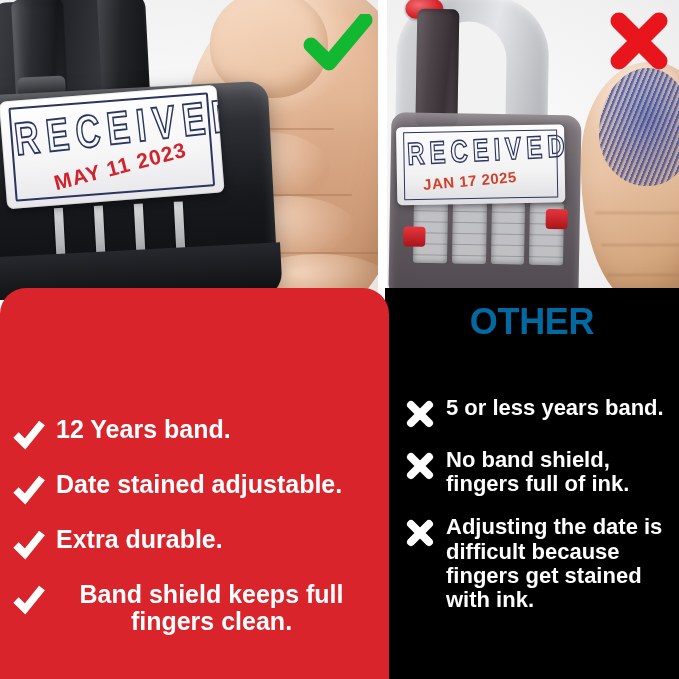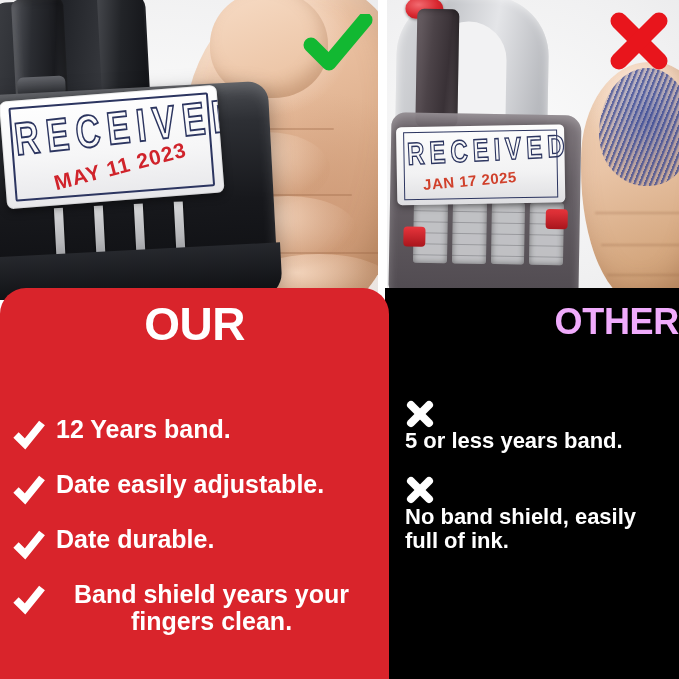--- a/index.html
+++ b/index.html
@@ -279,42 +279,42 @@
     font-weight:800;
     font-size:46px;
     line-height:.98;
     letter-spacing:-0.5px;
     text-transform:uppercase;
   }
   .panel-red .heading .l2 { font-size:47px; letter-spacing:-1.5px; display:block; }
 
   .panel-black .heading {
     position:absolute; left:0; top:16px; width:100%;
-    text-align:right;
-    color:#f0abfc;
+    text-align:center;
+    color:#0369a1;
     font-weight:800;
     font-size:36px;
     line-height:1.0;
     letter-spacing:-0.3px;
     text-transform:uppercase;
   }
   .panel-black .heading .l2 { font-size:37px; letter-spacing:-1px; display:block; }
 
   .bullets-red {
     position:absolute; left:12px; top:128px; right:22px;text-align:center;
   }
   .bullets-black {
     position:absolute; left:20px; top:108px; right:12px;
   }
   .bullet {
     display:flex;
     align-items:flex-start;
     margin-bottom: 21px;
   }
-  .bullets-black .bullet { margin-bottom: 19px; flex-direction: column; }
+  .bullets-black .bullet { margin-bottom: 19px; }
   .bullet .mark {
     flex: 0 0 auto;
     width: 34px; height: 32px;
     margin-right: 10px;
     margin-top: 2px;
   }
   .bullets-black .bullet .mark { width:30px; height:30px; margin-right:11px; margin-top:3px; }
   .bullet .txt {
     color:#ffffff;
     font-weight:700;
@@ -426,58 +426,66 @@
         <div class="txt">5 or less years band.</div>
       </div>
 
       <div class="bullet">
         <svg class="mark" viewBox="0 0 30 30">
           <g stroke="#ffffff" stroke-width="8" stroke-linecap="round">
             <line x1="6" y1="6" x2="24" y2="24"></line>
             <line x1="24" y1="6" x2="6" y2="24"></line>
           </g>
         </svg>
-        <div class="txt">No band shield, easily full of ink.</div>
-      </div>
-
+        <div class="txt">No band shield, fingers full of ink.</div>
+      </div>
+
+      <div class="bullet">
+        <svg class="mark" viewBox="0 0 30 30">
+          <g stroke="#ffffff" stroke-width="8" stroke-linecap="round">
+            <line x1="6" y1="6" x2="24" y2="24"></line>
+            <line x1="24" y1="6" x2="6" y2="24"></line>
+          </g>
+        </svg>
+        <div class="txt">Adjusting the date is difficult because fingers get stained with ink.</div>
+      </div>
 
     </div>
   </div>
 
   <div class="panel-red">
     <div class="heading">
-      <span>OUR</span>
     </div>
 
     <div class="bullets-red">
 
       <div class="bullet">
         <svg class="mark" viewBox="0 0 34 32">
           <path d="M4 17 L13 26 L30 5" fill="none" stroke="#ffffff" stroke-width="7.5" stroke-linecap="butt" stroke-linejoin="miter"></path>
         </svg>
         <div class="txt">12 Years band.</div>
       </div>
 
       <div class="bullet">
         <svg class="mark" viewBox="0 0 34 32">
           <path d="M4 17 L13 26 L30 5" fill="none" stroke="#ffffff" stroke-width="7.5" stroke-linecap="butt" stroke-linejoin="miter"></path>
         </svg>
-        <div class="txt">Date easily adjustable.</div>
+        <div class="txt">Date stained adjustable.</div>
       </div>
 
       <div class="bullet">
         <svg class="mark" viewBox="0 0 34 32">
           <path d="M4 17 L13 26 L30 5" fill="none" stroke="#ffffff" stroke-width="7.5" stroke-linecap="butt" stroke-linejoin="miter"></path>
         </svg>
-        <div class="txt">Date durable.</div>
+        <div class="txt">Extra durable.</div>
       </div>
 
       <div class="bullet">
         <svg class="mark" viewBox="0 0 34 32">
           <path d="M4 17 L13 26 L30 5" fill="none" stroke="#ffffff" stroke-width="7.5" stroke-linecap="butt" stroke-linejoin="miter"></path>
         </svg>
-        <div class="txt">Band shield years your fingers clean.</div>
+        <div class="txt">Band shield keeps full fingers clean.</div>
       </div>
 
     </div>
   </div>
 
 </div>
 
 </body></html>

